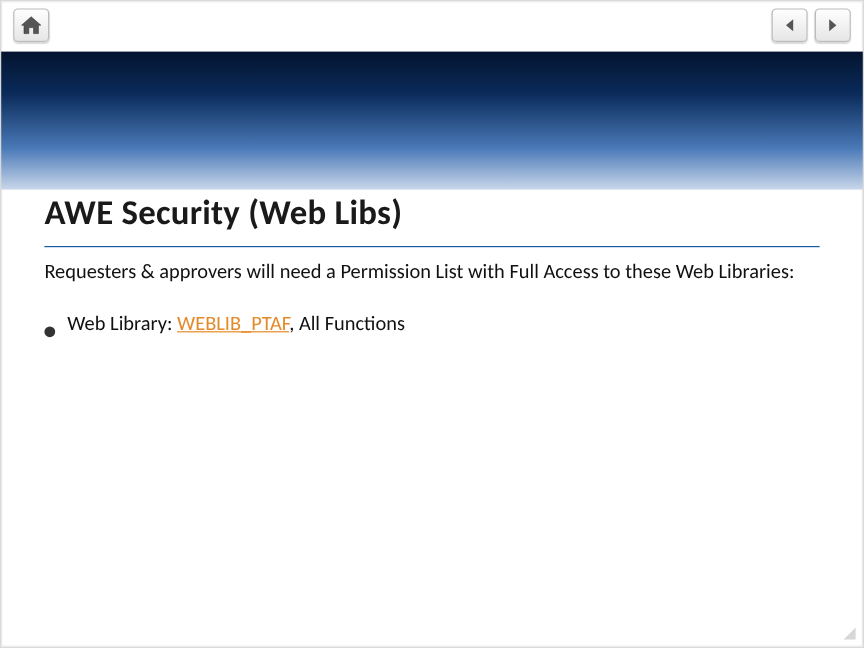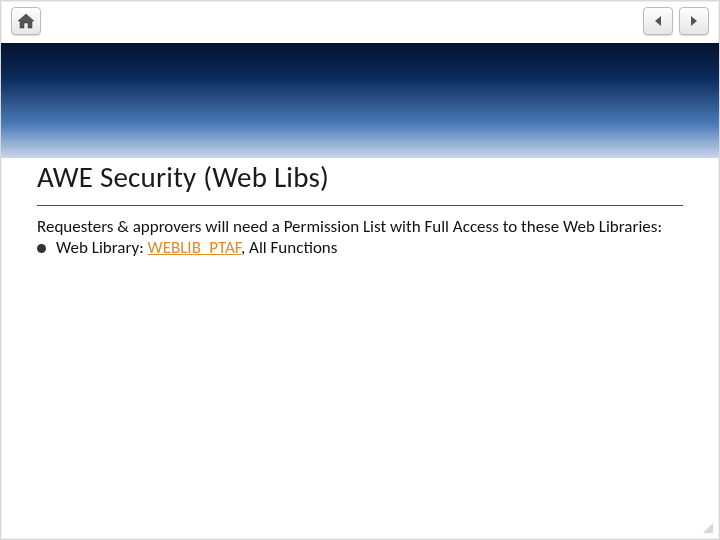--- a/index.html
+++ b/index.html
@@ -33,47 +33,48 @@
     height:115px;
     background: linear-gradient(to bottom, #04142f 0%, #0a2a59 30%, #4a79b7 70%, #c9d7ea 100%);
   }
   .title-wrap {
     position:absolute;
     left:36px; right:36px;
     top:158px;
   }
   .title {
     font-size:29px;
-    font-weight:400;
+    font-weight:700;
     color:#1a1a1a;
     letter-spacing:0.2px;
     padding-bottom:6px;
   }
   .title-underline {
     height:1px;
     background:#175aa3;
     margin-top:4px;
   }
   .body-area {
     position:absolute;
     left:36px; right:36px;
     top:215px;
     color:#111;
   }
   .intro {
     font-size:17px;
     line-height:1.25;
+    margin-bottom:22px;
   }
   ul.bullets { list-style:none; padding:0; }
   ul.bullets li {
     font-size:17px;
     line-height:1.3;
     margin-bottom:22px;
     display:flex;
-    align-items:flex-start;
+    align-items:flex-end;
     gap:10px;
   }
   .bmark {
     width:9px; height:9px;
     border-radius:50%;
     background:#333;
     flex:0 0 auto;
     margin-top:7px;
   }
   .lib-name { color:#e58a2a; text-decoration:underline; }

